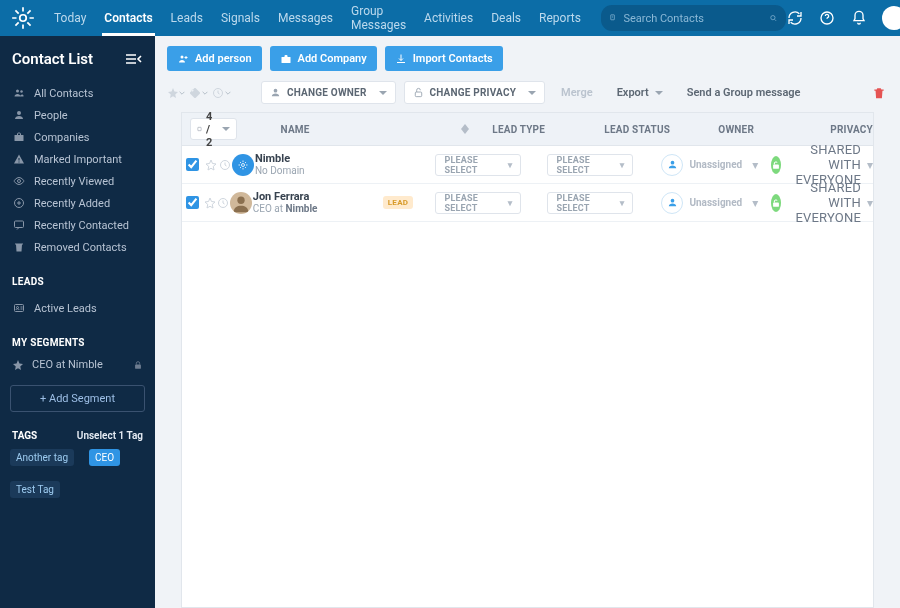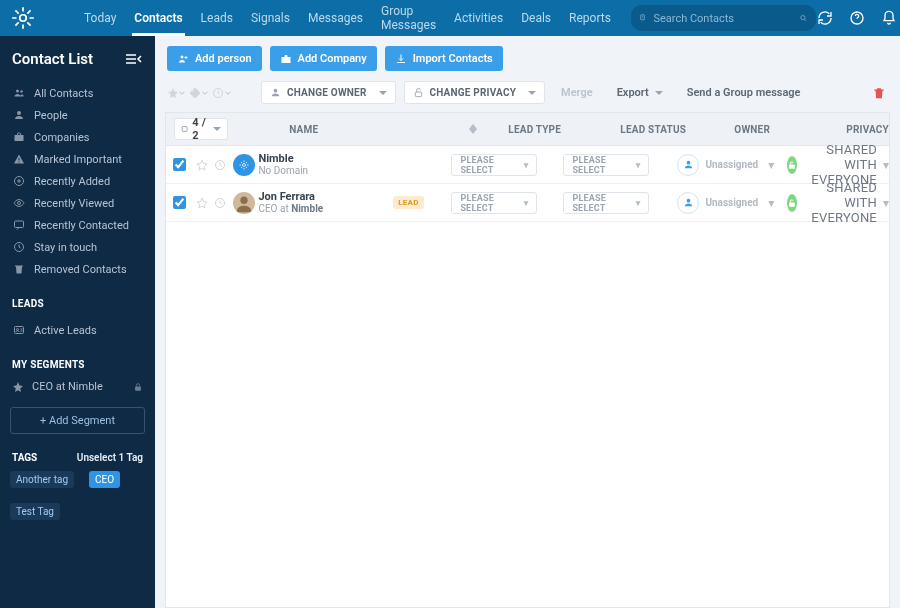--- a/index.html
+++ b/index.html
@@ -2,21 +2,21 @@
 <html><head>
 <meta charset="utf-8">
 <style>
   * { box-sizing: border-box; margin: 0; padding: 0; font-family: -apple-system, BlinkMacSystemFont, "Segoe UI", Roboto, Arial, sans-serif; }
   body { width: 900px; height: 608px; overflow: hidden; background: #f0f3f7; font-size: 12px; }
 
   
   .topbar { height: 36px; background: #0c6da7; display: flex; align-items: center; color: #bcd9ed; padding: 0 14px 0 10px; }
   .logo { width: 32px; height: 32px; display:flex; align-items:center; justify-content:center; margin-right: 18px; }
   .logo svg { width: 26px; height: 26px; }
-  .nav { display: flex; gap: 18px; height: 100%; align-items: flex-start; margin-left: 30px; }
+  .nav { display: flex; gap: 18px; height: 100%; align-items: flex-start; }
   .nav-item { font-size: 12px; cursor: pointer; position: relative; height: 100%; display:flex; align-items:center; color:#bcd9ed;}
   .nav-item.active { color: #fff; font-weight:600;}
   .nav-item.active::after { content:""; position:absolute; bottom:0; left:-2px; right:-2px; height:3px; background:#fff; }
   .search-wrap { margin-left: 20px; display:flex; align-items:center; background:#0a5a8c; border-radius:11px; height:26px; padding:0 8px; width:185px; }
   .search-wrap input { flex:1; background:transparent; border:none; outline:none; color:#bcd9ed; font-size:11px; padding:0 6px;}
   .search-wrap input::placeholder { color:#8bb8d6; }
   .top-right { margin-left:auto; display:flex; align-items:center; gap:14px; color:#fff; }
   .top-icon { width:18px; height:18px; display:flex; align-items:center; justify-content:center; cursor:pointer;}
   .avatar-top { width:24px; height:24px; border-radius:50%; background:#fff; }
 
@@ -51,21 +51,21 @@
   .tb-btn { display:flex; align-items:center; gap:6px; background:#fff; border:1px solid #dfe4eb; border-radius:3px; padding:5px 8px; font-size:10px; font-weight:700; color:#5c6773; cursor:pointer; letter-spacing:.2px;}
   .tb-btn.caret::after { content:""; margin-left:6px; border:4px solid transparent; border-top-color:#9aa5b1; transform:translateY(2px);}
   .tb-plain { color:#5c6773; font-size:11px; font-weight:600; padding:0 8px; cursor:pointer; display:flex; align-items:center; gap:4px;}
   .tb-plain.disabled { color:#bac3ce; cursor:default;}
   .tb-plain.caret::after { content:""; margin-left:2px; border:4px solid transparent; border-top-color:#9aa5b1; transform:translateY(2px);}
   .tb-spacer { flex:1;}
   .tb-trash { color:#e55353; cursor:pointer; width:18px; display:flex; align-items:center; justify-content:center;}
   .tb-clear { border:1px solid #3a9fe8; color:#2b87cf; background:#fff; border-radius:14px; padding:5px 12px; font-size:11px; font-weight:600; cursor:pointer;}
 
   
-  .table-wrap { margin:0 10px; background:#fff; border:1px solid #e1e6ec; border-top:none; flex:1; overflow:auto;}
+  .table-wrap { margin:0 26px; background:#fff; border:1px solid #e1e6ec; border-top:none; flex:1; overflow:auto;}
   .thead { display:flex; background:#eef2f7; border-top:1px solid #e1e6ec; border-bottom:1px solid #e1e6ec; font-size:10px; font-weight:700; color:#6d7887; letter-spacing:.2px; height:34px; align-items:center;}
   .sel-col { width:60px; display:flex; align-items:center; justify-content:center; gap:4px; background:#fff; border:1px solid #dfe4eb; border-radius:3px; height:22px; margin-left:8px; padding:0 6px; font-size:11px; color:#444; font-weight:700; cursor:pointer;}
   .sel-col::after { content:""; border:4px solid transparent; border-top-color:#9aa5b1; transform:translateY(2px);}
   .col-name { flex:0 0 210px; padding-left:12px; display:flex; align-items:center; gap:6px;}
   .col-name .sort { margin-left:auto; margin-right:10px; color:#b4bdc8; display:flex; flex-direction:column; gap:0; cursor:pointer;}
   .col-lead { flex:0 0 112px;}
   .col-status { flex:0 0 114px;}
   .col-owner { flex:0 0 110px;}
   .col-priv { flex:1; padding-left:2px;}
   .thead .gap1 { width:56px; }
@@ -198,52 +198,43 @@
           <span class="si">
             <svg width="12" height="12" viewBox="0 0 24 24" fill="#8896a8">
               <path d="M12 3 2 21h20zM11 10h2v5h-2zm0 7h2v2h-2z"></path>
             </svg>
           </span>
           <span>Marked Important</span>
         </div>
         <div class="side-item">
           <span class="si">
             <svg width="12" height="12" viewBox="0 0 24 24" fill="none" stroke="#8896a8" stroke-width="2">
+              <path d="M2 12s4-7 10-7 10 7 10 7-4 7-10 7S2 12 2 12z"></path>
+              <circle cx="12" cy="12" r="3"></circle>
+            </svg>
+          </span>
+          <span>Recently Viewed</span>
+        </div>
+        <div class="side-item">
+          <span class="si">
+            <svg width="12" height="12" viewBox="0 0 24 24" fill="none" stroke="#8896a8" stroke-width="2">
               <circle cx="12" cy="12" r="9"></circle>
               <path d="M12 8v8M8 12h8"></path>
             </svg>
           </span>
           <span>Recently Added</span>
-        </div>
-        <div class="side-item">
-          <span class="si">
-            <svg width="12" height="12" viewBox="0 0 24 24" fill="none" stroke="#8896a8" stroke-width="2">
-              <path d="M2 12s4-7 10-7 10 7 10 7-4 7-10 7S2 12 2 12z"></path>
-              <circle cx="12" cy="12" r="3"></circle>
-            </svg>
-          </span>
-          <span>Recently Viewed</span>
         </div>
         <div class="side-item">
           <span class="si">
             <svg width="12" height="12" viewBox="0 0 24 24" fill="none" stroke="#8896a8" stroke-width="2">
               <rect x="3" y="4" width="18" height="13" rx="2"></rect>
               <path d="M8 21l4-4"></path>
             </svg>
           </span>
           <span>Recently Contacted</span>
-        </div>
-        <div class="side-item">
-          <span class="si">
-            <svg width="12" height="12" viewBox="0 0 24 24" fill="none" stroke="#8896a8" stroke-width="2">
-              <circle cx="12" cy="12" r="9"></circle>
-              <path d="M12 7v5l3 2"></path>
-            </svg>
-          </span>
-          <span>Stay in touch</span>
         </div>
         <div class="side-item">
           <span class="si">
             <svg width="12" height="12" viewBox="0 0 24 24" fill="#8896a8">
               <path d="M6 7h12l-1 14H7zM4 5h16v2H4z"></path>
             </svg>
           </span>
           <span>Removed Contacts</span>
         </div>
       </div>

